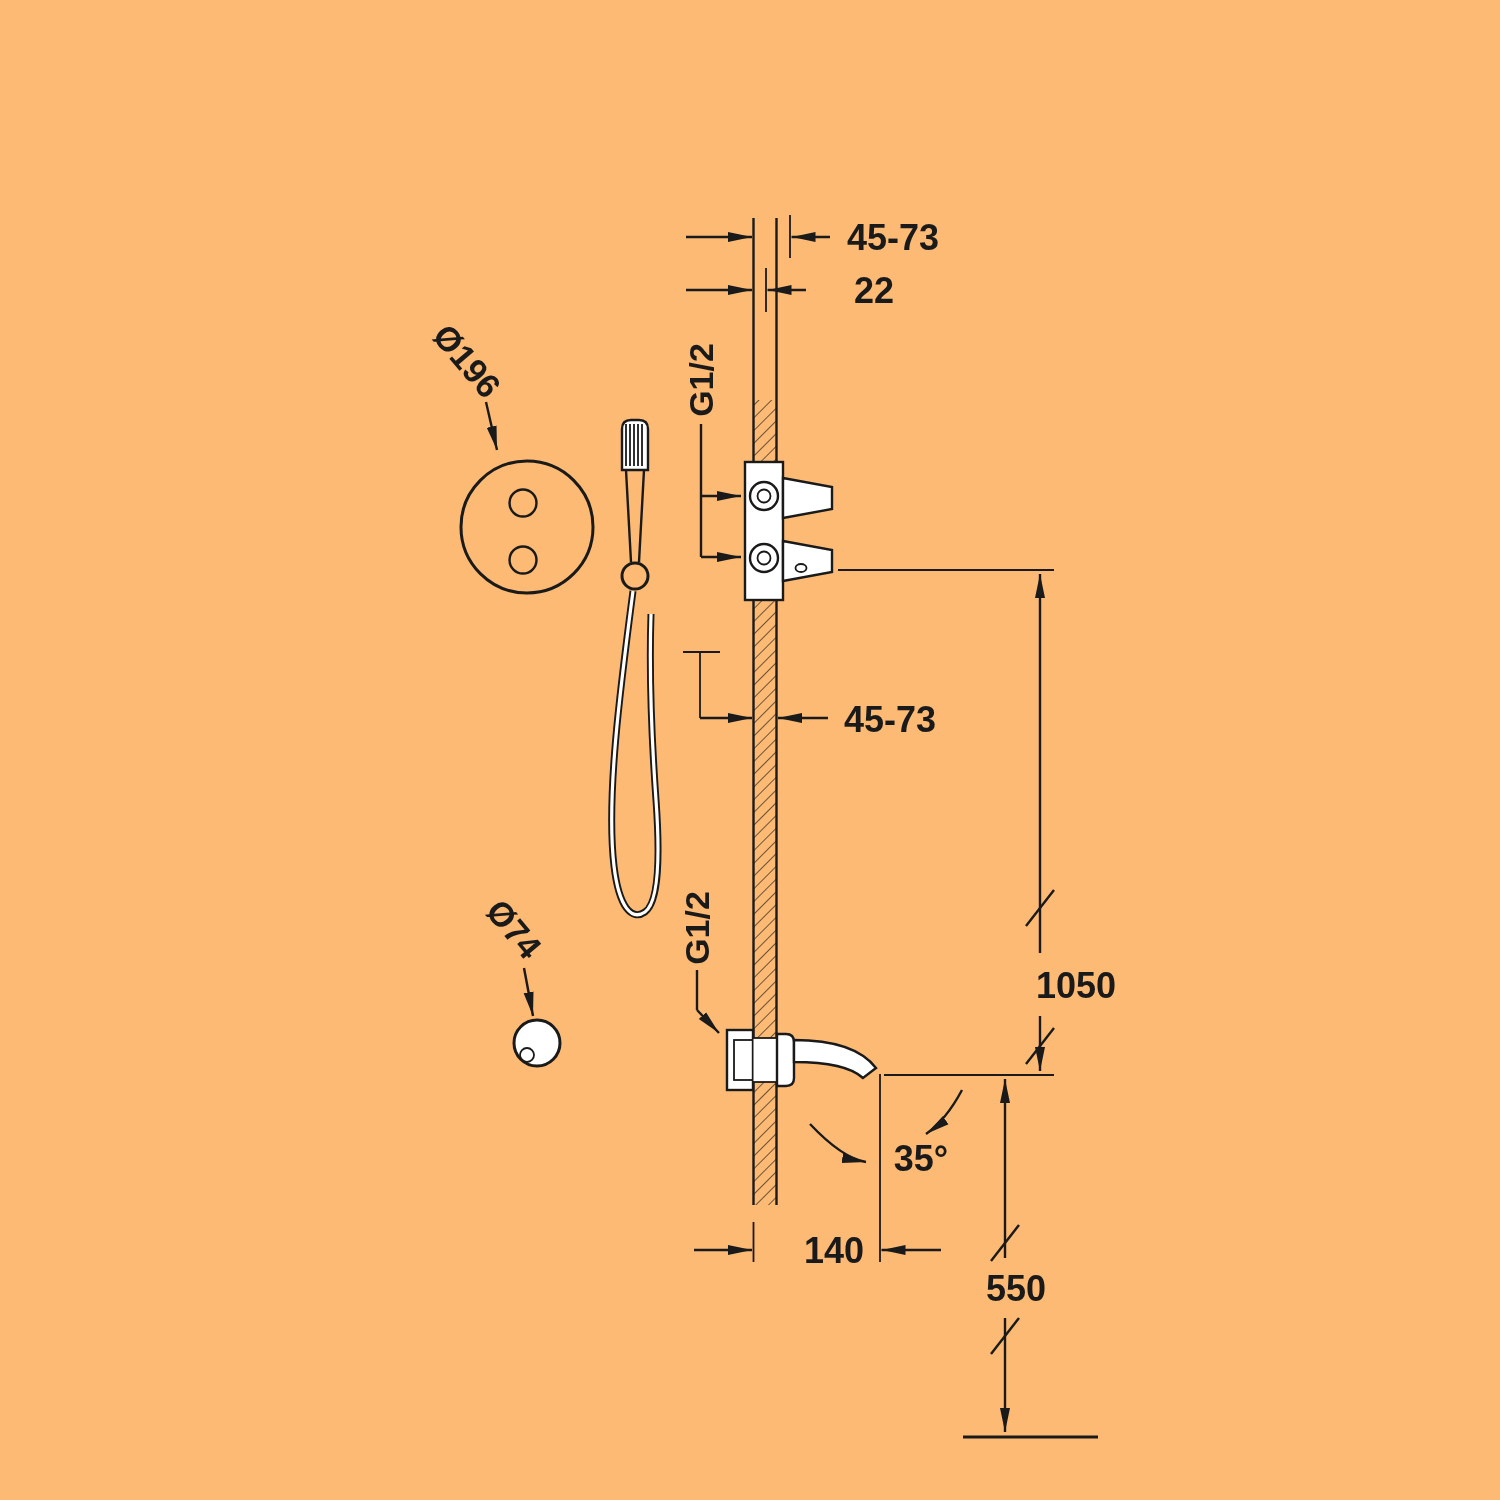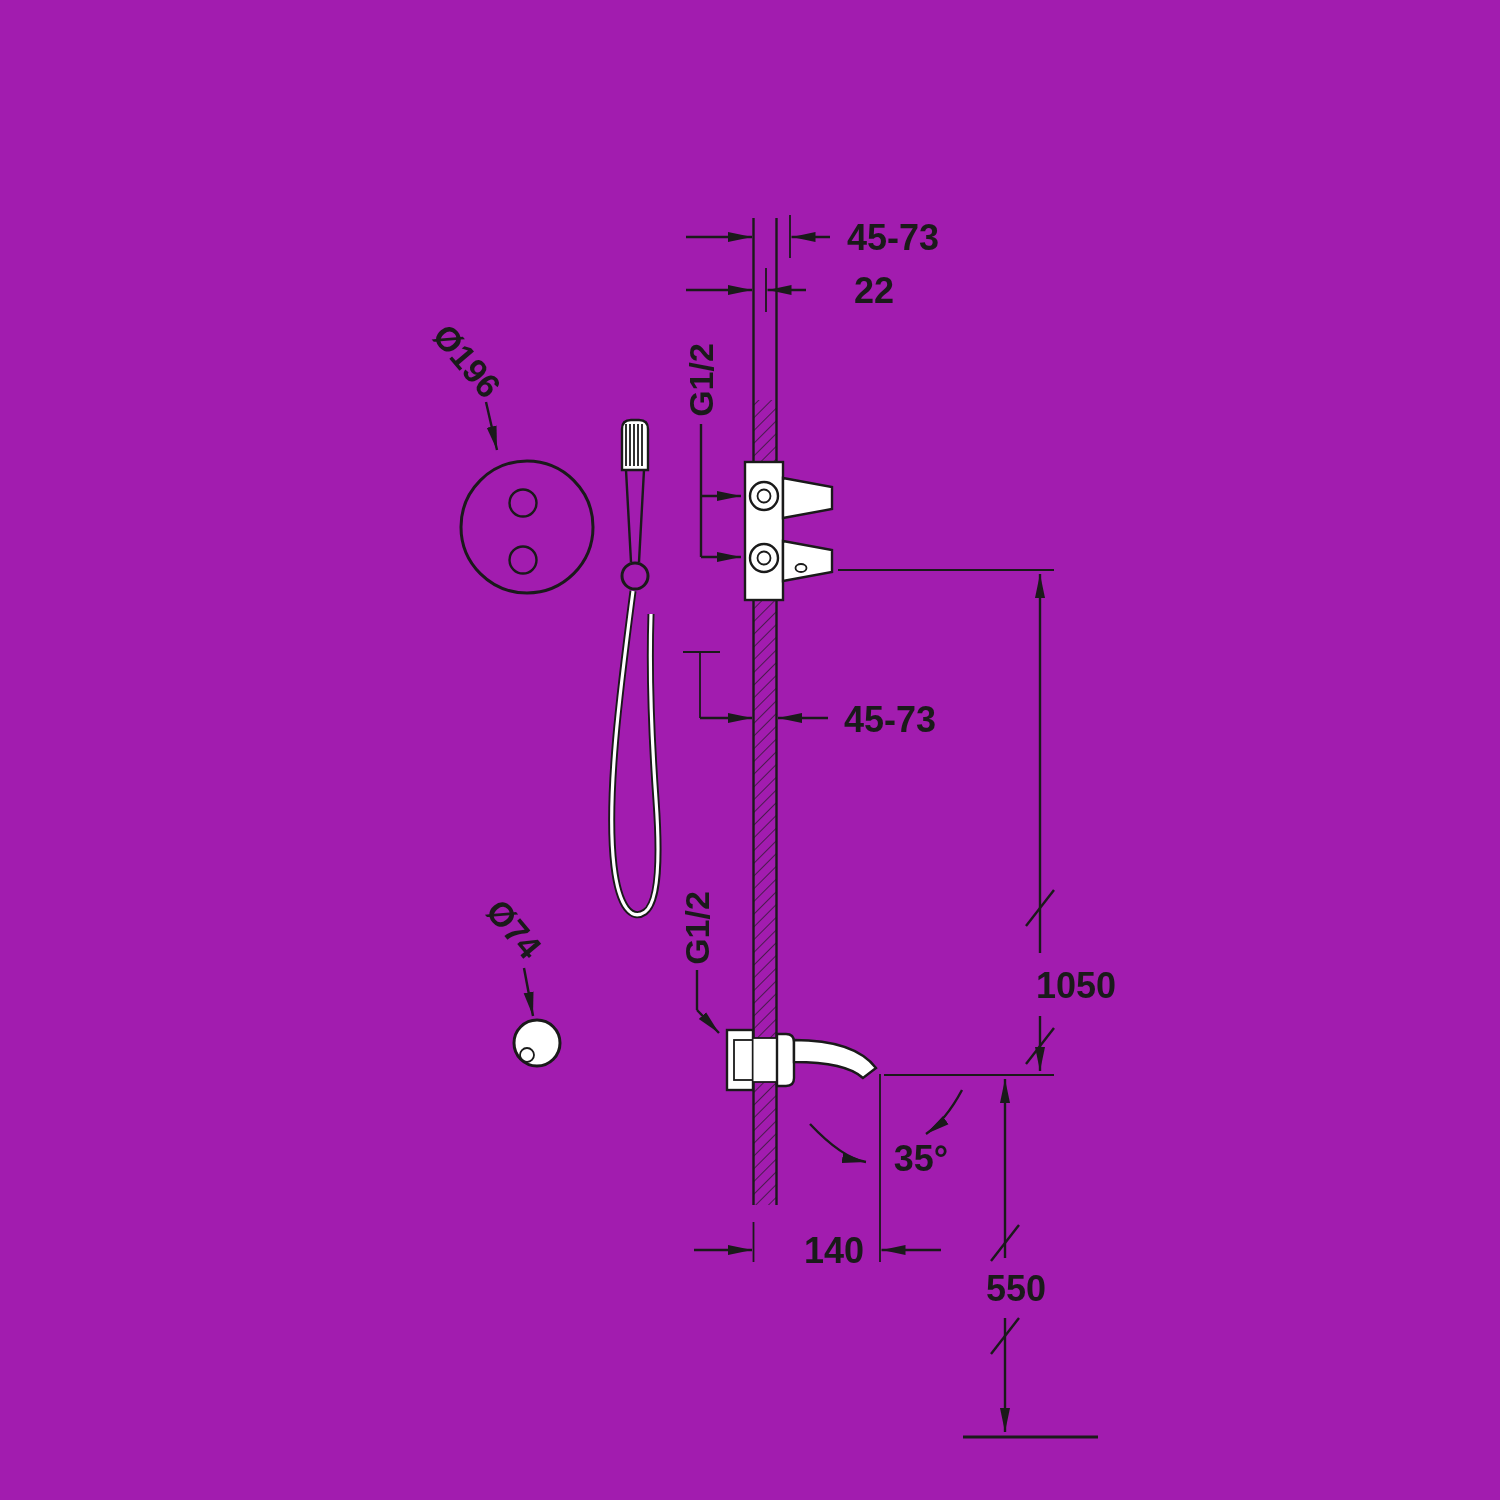--- a/index.html
+++ b/index.html
@@ -1,17 +1,17 @@
 <!DOCTYPE html>
 <html style="--line: #1a1a1a;"><head>
 <meta charset="utf-8">
 <style>
   :root{ --line:#1a1a1a; }
   html,body{ margin:0; padding:0; background:#ffffff; }
-  .stage{ width:1500px; height:1500px; position:relative; background:#a21caf; }
+  .stage{ width:1500px; height:1500px; position:relative; background:#fdba74; }
   svg{ display:block; }
   .ln{ stroke:var(--line); stroke-width:2.4; fill:none; stroke-linecap:butt; }
   .ln3{ stroke-width:3; }
   .thin{ stroke-width:1.8; }
   .wfill{ fill:#ffffff; }
   .arrfill{ fill:var(--line); stroke:none; }
   .hatchln{ stroke:var(--line); stroke-width:1.3; }
   .dimtxt{ font:bold 36px "Liberation Sans", sans-serif; fill:var(--line);
            text-anchor:middle; dominant-baseline:central; }
   .lbltxt{ font:bold 34px "Liberation Sans", sans-serif; fill:var(--line);

